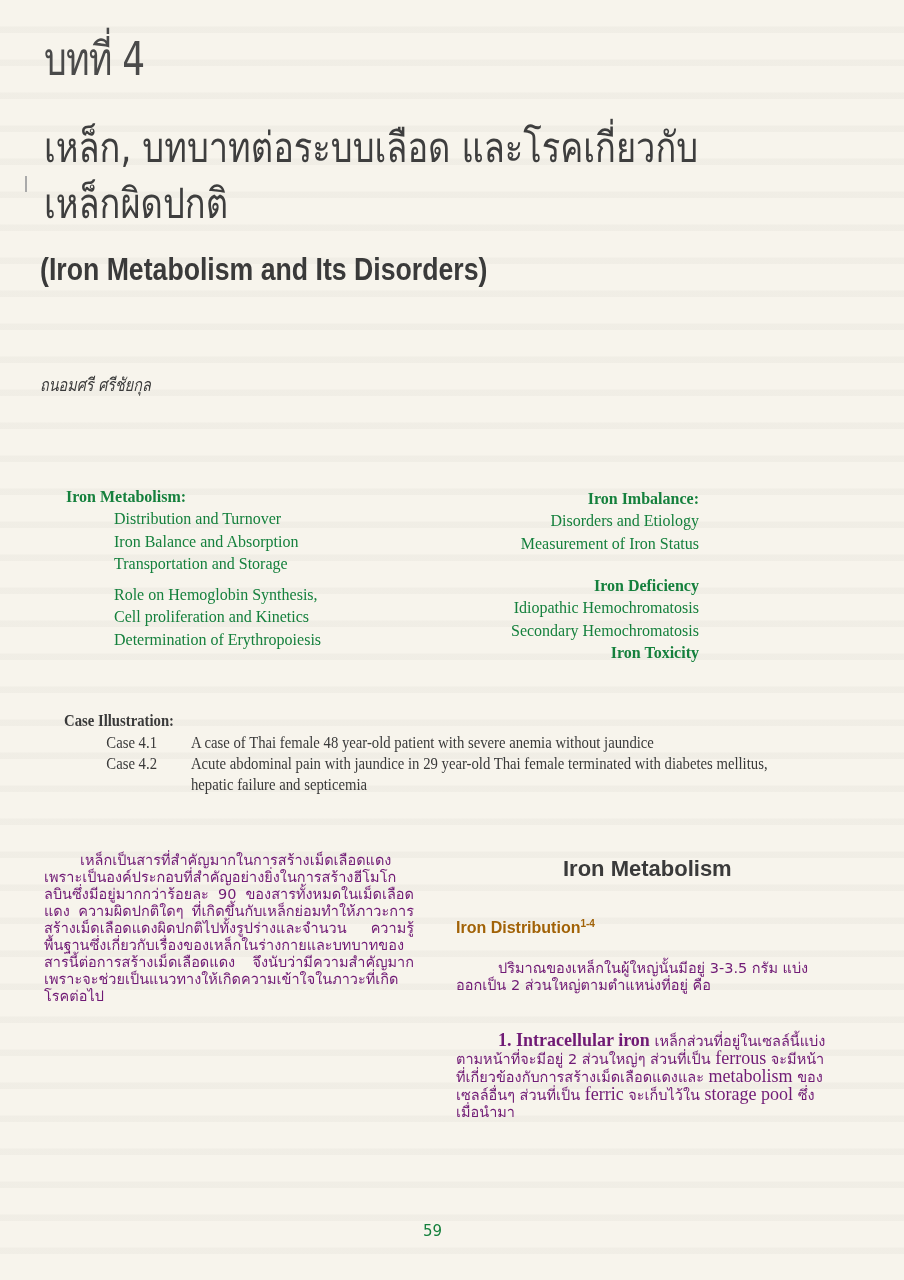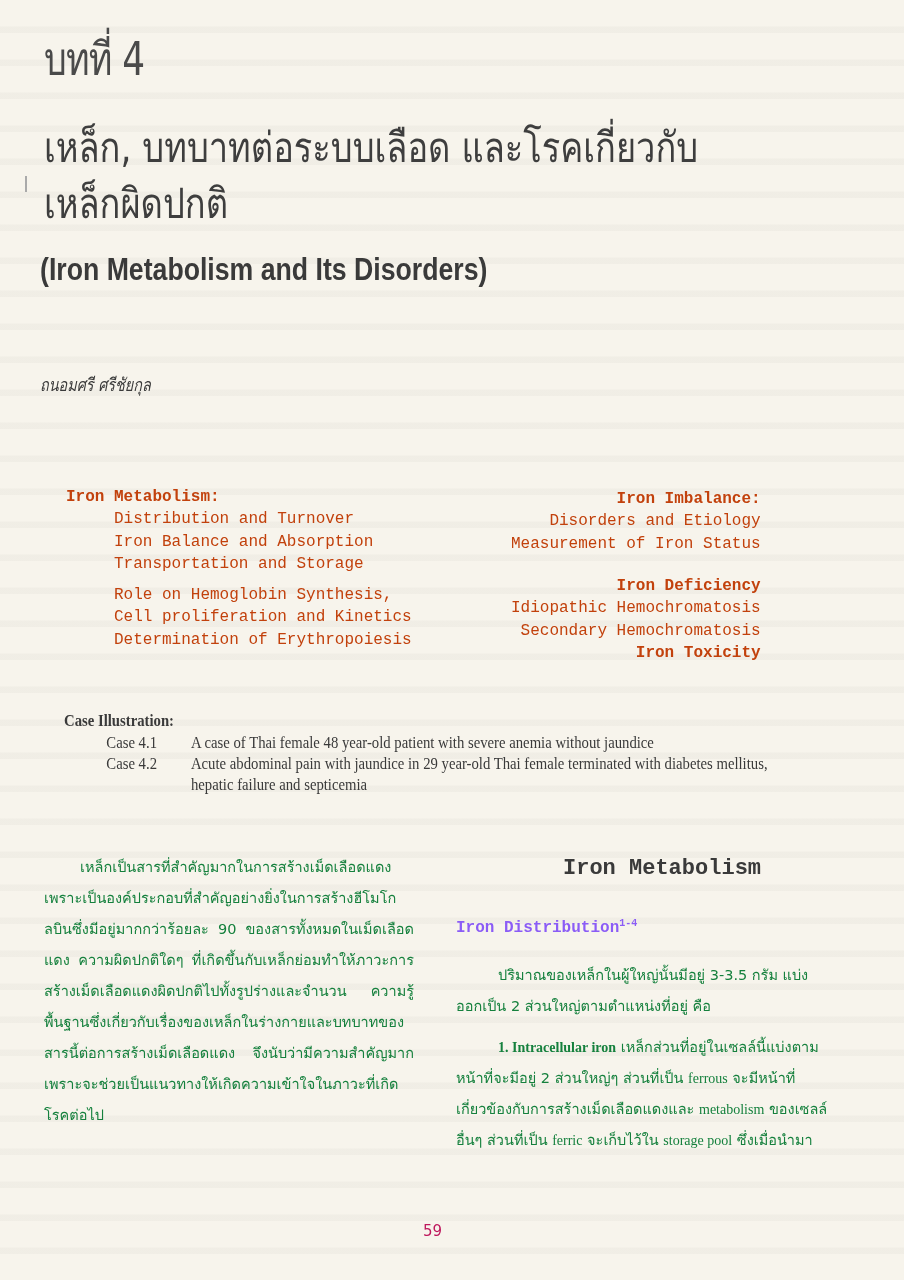--- a/index.html
+++ b/index.html
@@ -31,57 +31,57 @@
     position: absolute; left: 40px; top: 252px;
     font-family: "Liberation Sans", sans-serif; font-weight: bold;
     font-size: 31px; color: #3a3a3a; transform: scaleX(0.86); transform-origin: left top;
     white-space: nowrap;
   }
   .author {
     position: absolute; left: 40px; top: 370px;
     font-family: "DejaVu Sans", sans-serif; font-style: italic; font-size: 18px; color: #3a3a3a;
     transform: scaleX(0.8); transform-origin: left top;
   }
-  .toc { position: absolute; font-family: Liberation Mono, monospace; font-size: 16px; color: #c2410c; }
+  .toc { position: absolute; font-family: Liberation Serif, serif; font-size: 16px; color: #15803d; }
   .toc .head { font-weight: bold; line-height: 22px; }
   .toc .sub { padding-left: 48px; line-height: 22.5px; }
   .toc .gap { height: 8px; }
   .toc-left { left: 66px; top: 486px; }
   .toc-right { left: 463px; top: 488px; text-align: right; }
   .cases {
     position: absolute; left: 64px; top: 710px;
     font-family: "Liberation Serif", serif; font-size: 16px; color: #3a3a3a;
     transform: scaleX(0.92); transform-origin: left top; width: 900px;
   }
   .cases .head { font-weight: bold; line-height: 22px; }
   .case-row { display: flex; line-height: 21px; margin-left: 46px; }
   .case-id { width: 92px; flex: none; }
   .case-text { width: 640px; }
   .thai-para {
     position: absolute; font-family: "DejaVu Sans", sans-serif; font-size: 14.5px;
-    color: #15803d; line-height: 31px;
+    color: #701a75; line-height: 17px;
   }
   .para-left { left: 44px; top: 852px; width: 370px; text-align: justify; }
   .para-left .indent { display: inline-block; width: 36px; }
   .section-title {
     position: absolute; left: 563px; top: 856px;
-    font-family: Liberation Mono, monospace; font-weight: bold; font-size: 22px; color: #3a3a3a;
+    font-family: Liberation Sans, sans-serif; font-weight: bold; font-size: 22px; color: #3a3a3a;
   }
   .subsection {
     position: absolute; left: 456px; top: 918px;
-    font-family: Liberation Mono, monospace; font-weight: bold; font-size: 16px; color: #8b5cf6;
+    font-family: Liberation Sans, sans-serif; font-weight: bold; font-size: 16px; color: #a16207;
   }
   .subsection sup { font-size: 10px; }
   .para-right1 { left: 456px; top: 960px; width: 370px; }
   .para-right2 { left: 456px; top: 1032px; width: 375px; }
   .para-right1 .indent, .para-right2 .indent { display: inline-block; width: 42px; }
-  .en { font-family: "Liberation Serif", serif; font-weight: bold; font-size: 14px; }
+  .en { font-family: "Liberation Serif", serif; font-weight: bold; font-size: 18px; }
   .page-number {
     position: absolute; left: 423px; top: 1222px;
-    font-family: "DejaVu Sans", sans-serif; font-size: 15px; color: #be185d;
+    font-family: "DejaVu Sans", sans-serif; font-size: 15px; color: #15803d;
   }
   .margin-mark {
     position: absolute; left: 25px; top: 176px; width: 2px; height: 16px; background: #aaa;
   }
 </style>
 </head>
 <body>
 
 <div class="bleed"></div>
 <div class="margin-mark"></div>

